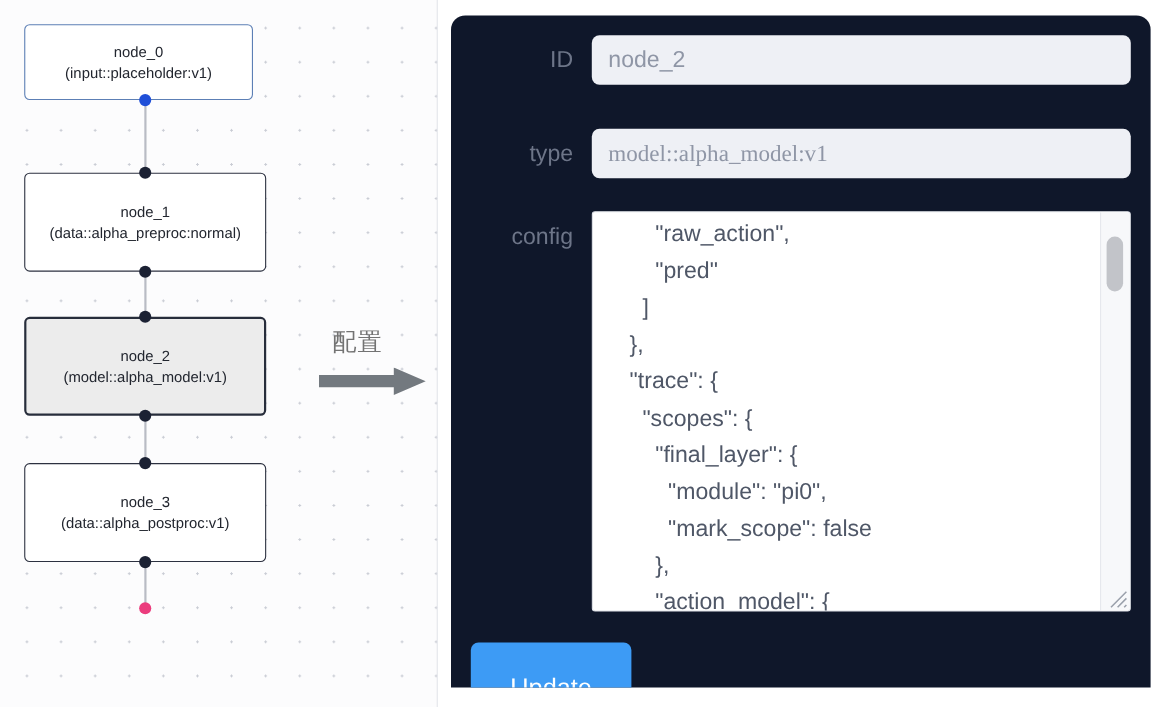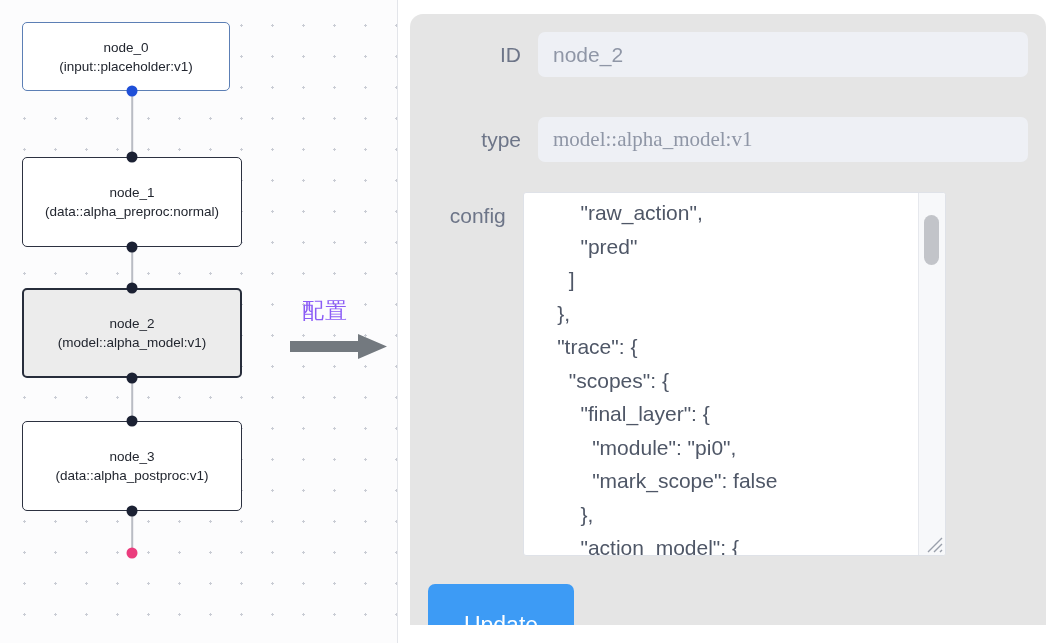--- a/index.html
+++ b/index.html
@@ -105,38 +105,38 @@
     left: 288px;
     top: 296px;
     width: 106px;
     height: 66px;
   }
   #arrow-label {
     position: absolute;
     left: 14px;
     top: 0;
     font-size: 22px;
-    color: #8b5cf6;
+    color: #737373;
     letter-spacing: 1px;
     font-family: "DejaVu Sans", sans-serif;
   }
   #arrow-shape {
     position: absolute;
     left: 2px;
     top: 38px;
   }
 
   
   #panel {
     position: absolute;
     left: 410px;
     top: 14px;
     width: 636px;
     height: 611px;
-    background: #e5e5e5;
+    background: #0f172a;
     border-top-left-radius: 13px;
     border-top-right-radius: 13px;
     overflow: hidden;
   }
   .panel-watermark {
     position: absolute;
     color: rgba(255,255,255,0.028);
     font-size: 46px;
     letter-spacing: 3px;
     transform: rotate(-26deg);
@@ -173,21 +173,21 @@
   #row-id { left: 0; top: 18px; width: 636px; }
   #row-id .field-label { width: 128px; }
   #row-id .field-input { width: 490px; height: 45px; line-height: 45px; }
 
   
   #row-type { left: 0; top: 103px; width: 636px; }
   #row-type .field-label { width: 128px; }
   #row-type .field-input { width: 490px; height: 45px; line-height: 45px; font-family: Liberation Serif, serif; }
 
   
-  #row-config { left: 0; top: 178px; width: 536px; align-items: flex-start; }
+  #row-config { left: 0; top: 178px; width: 636px; align-items: flex-start; }
   #row-config .field-label { width: 128px; padding-top: 12px; }
 
   #config-box {
     position: relative;
     width: 490px;
     height: 364px;
     box-sizing: border-box;
     background: #ffffff;
     border: 1px solid #dfe2e8;
     border-radius: 3px;

